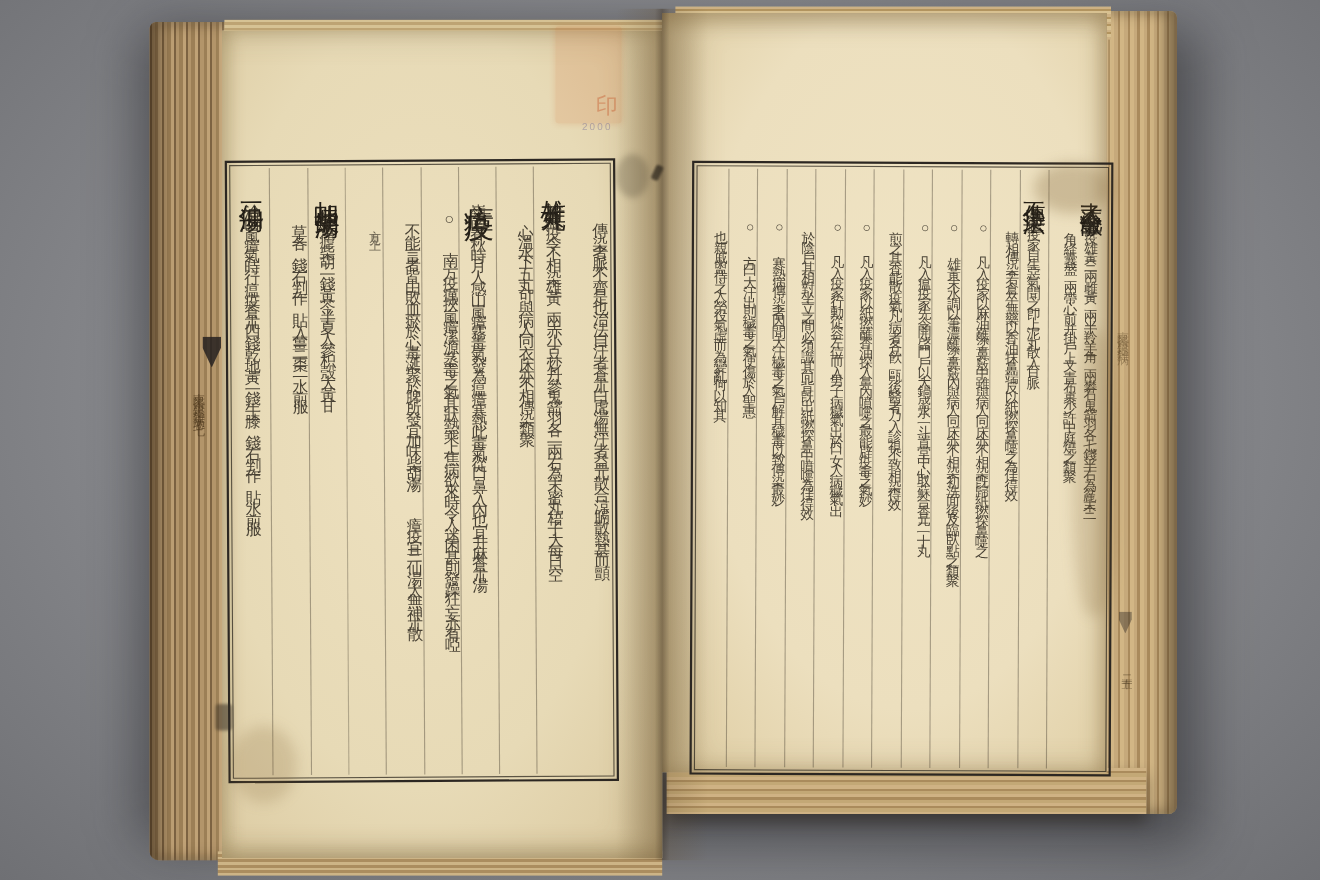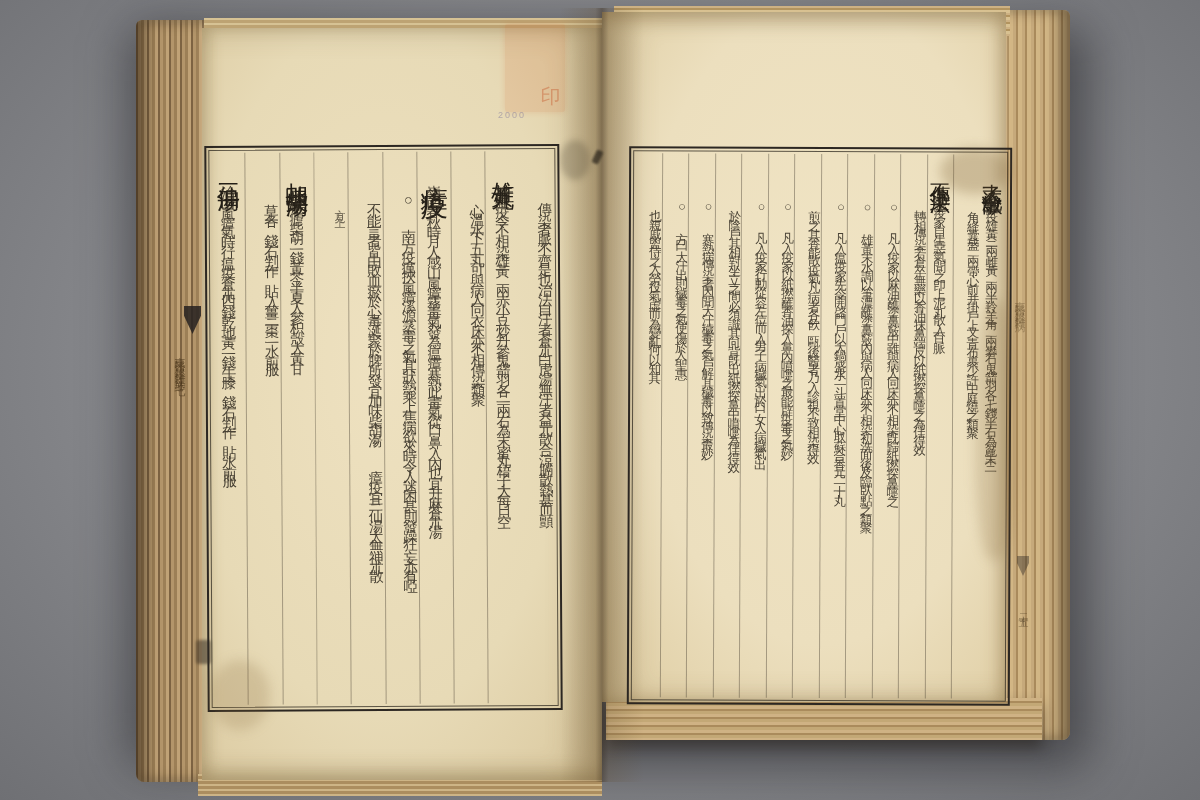--- a/index.html
+++ b/index.html
@@ -73,21 +73,21 @@
   .fishtail-right{left:1017px;top:556px;width:12px;height:20px;opacity:.4;}
   .smudge{position:absolute;background:rgba(45,38,30,.5);filter:blur(1.5px);border-radius:3px;}
 
   
   .seal{position:absolute;left:505px;top:24px;width:60px;height:84px;border-radius:3px;
     background:rgba(205,98,45,.16);box-shadow:0 0 6px rgba(205,98,45,.18);filter:blur(.7px);
     writing-mode:vertical-rl;text-orientation:upright;font-size:20px;line-height:28px;
     color:rgba(195,80,35,.38);text-align:center;padding-top:4px;overflow:hidden;letter-spacing:2px;}
   .lib-stamp{position:absolute;left:498px;top:110px;width:90px;height:13px;
     font-family:"Liberation Sans",sans-serif;font-size:9px;letter-spacing:2px;
-    color:rgba(110,105,150,.45);filter:blur(.5px);}
+    color:rgba(110,105,150,.45);filter:blur(.5px);text-align:center;}
 
   
   .spot{position:absolute;border-radius:50%;filter:blur(6px);}
   .spot1{left:940px;top:148px;width:70px;height:46px;background:rgba(120,88,45,.28);}
   .spot2{left:975px;top:300px;width:40px;height:260px;background:rgba(125,95,50,.20);border-radius:40%;}
   .spot3{left:210px;top:660px;width:60px;height:70px;background:rgba(130,100,55,.20);}
   .spot4{left:560px;top:140px;width:30px;height:40px;background:rgba(60,50,35,.25);filter:blur(3px);}
   .speck{position:absolute;left:594px;top:150px;width:7px;height:14px;background:rgba(40,34,26,.7);
     filter:blur(.8px);transform:rotate(25deg);border-radius:2px;}
 </style>

